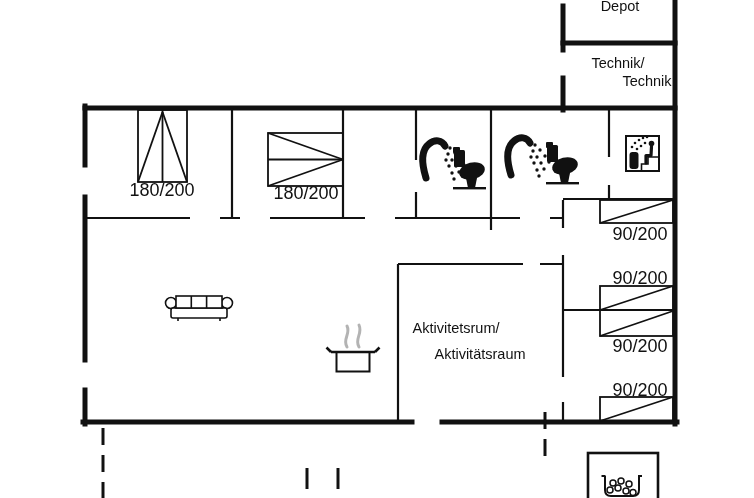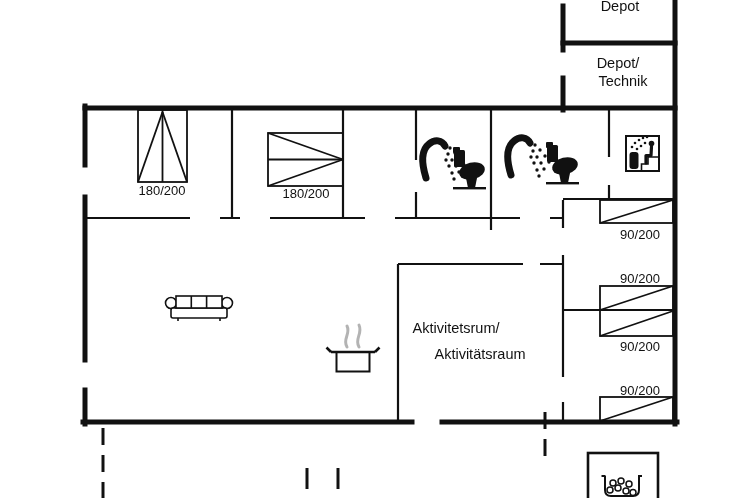--- a/index.html
+++ b/index.html
@@ -11,21 +11,21 @@
     font-family:"Liberation Sans", sans-serif;
     border-radius:29px;
   }
   .plan-svg{position:absolute;left:0;top:0;color:var(--wall,#111);}
   .steam{stroke:var(--steam,#b3b3b3);}
   .lbl{
     position:absolute;
     transform:translateX(-50%);
     white-space:nowrap;
     color:var(--wall,#111);
-    font-size:13px;
+    font-size:18px;
     line-height:15px;
   }
   .lbl.room{font-size:14.5px;line-height:16px;}
 </style>
 </head>
 <body>
 
 <div class="stage">
 
   <svg class="plan-svg" width="754" height="498" viewBox="0 0 754 498">
@@ -167,22 +167,22 @@
           <circle cx="629" cy="484" r="3"></circle>
         <circle cx="610" cy="490" r="3"></circle>
           <circle cx="618" cy="488" r="3"></circle>
           <circle cx="626" cy="491" r="3"></circle>
         <circle cx="633" cy="492.5" r="3"></circle>
       </g>
     </g>
   </svg>
 
   <div class="lbl room" style="left:620px;top:-2px">Depot</div>
-  <div class="lbl room" style="left:618px;top:55px">Depot/</div>
-  <div class="lbl room" style="left:623px;top:73px">Technik</div>
+  <div class="lbl room" style="left:618px;top:55px">Technik/</div>
+  <div class="lbl room" style="left:647px;top:73px">Technik</div>
   <div class="lbl room" style="left:456px;top:320px">Aktivitetsrum/</div>
   <div class="lbl room" style="left:480px;top:346px">Aktivitätsraum</div>
 
   <div class="lbl" style="left:162px;top:183px">180/200</div>
   <div class="lbl" style="left:306px;top:186px">180/200</div>
   <div class="lbl" style="left:640px;top:227px">90/200</div>
   <div class="lbl" style="left:640px;top:271px">90/200</div>
   <div class="lbl" style="left:640px;top:339px">90/200</div>
   <div class="lbl" style="left:640px;top:383px">90/200</div>
 

